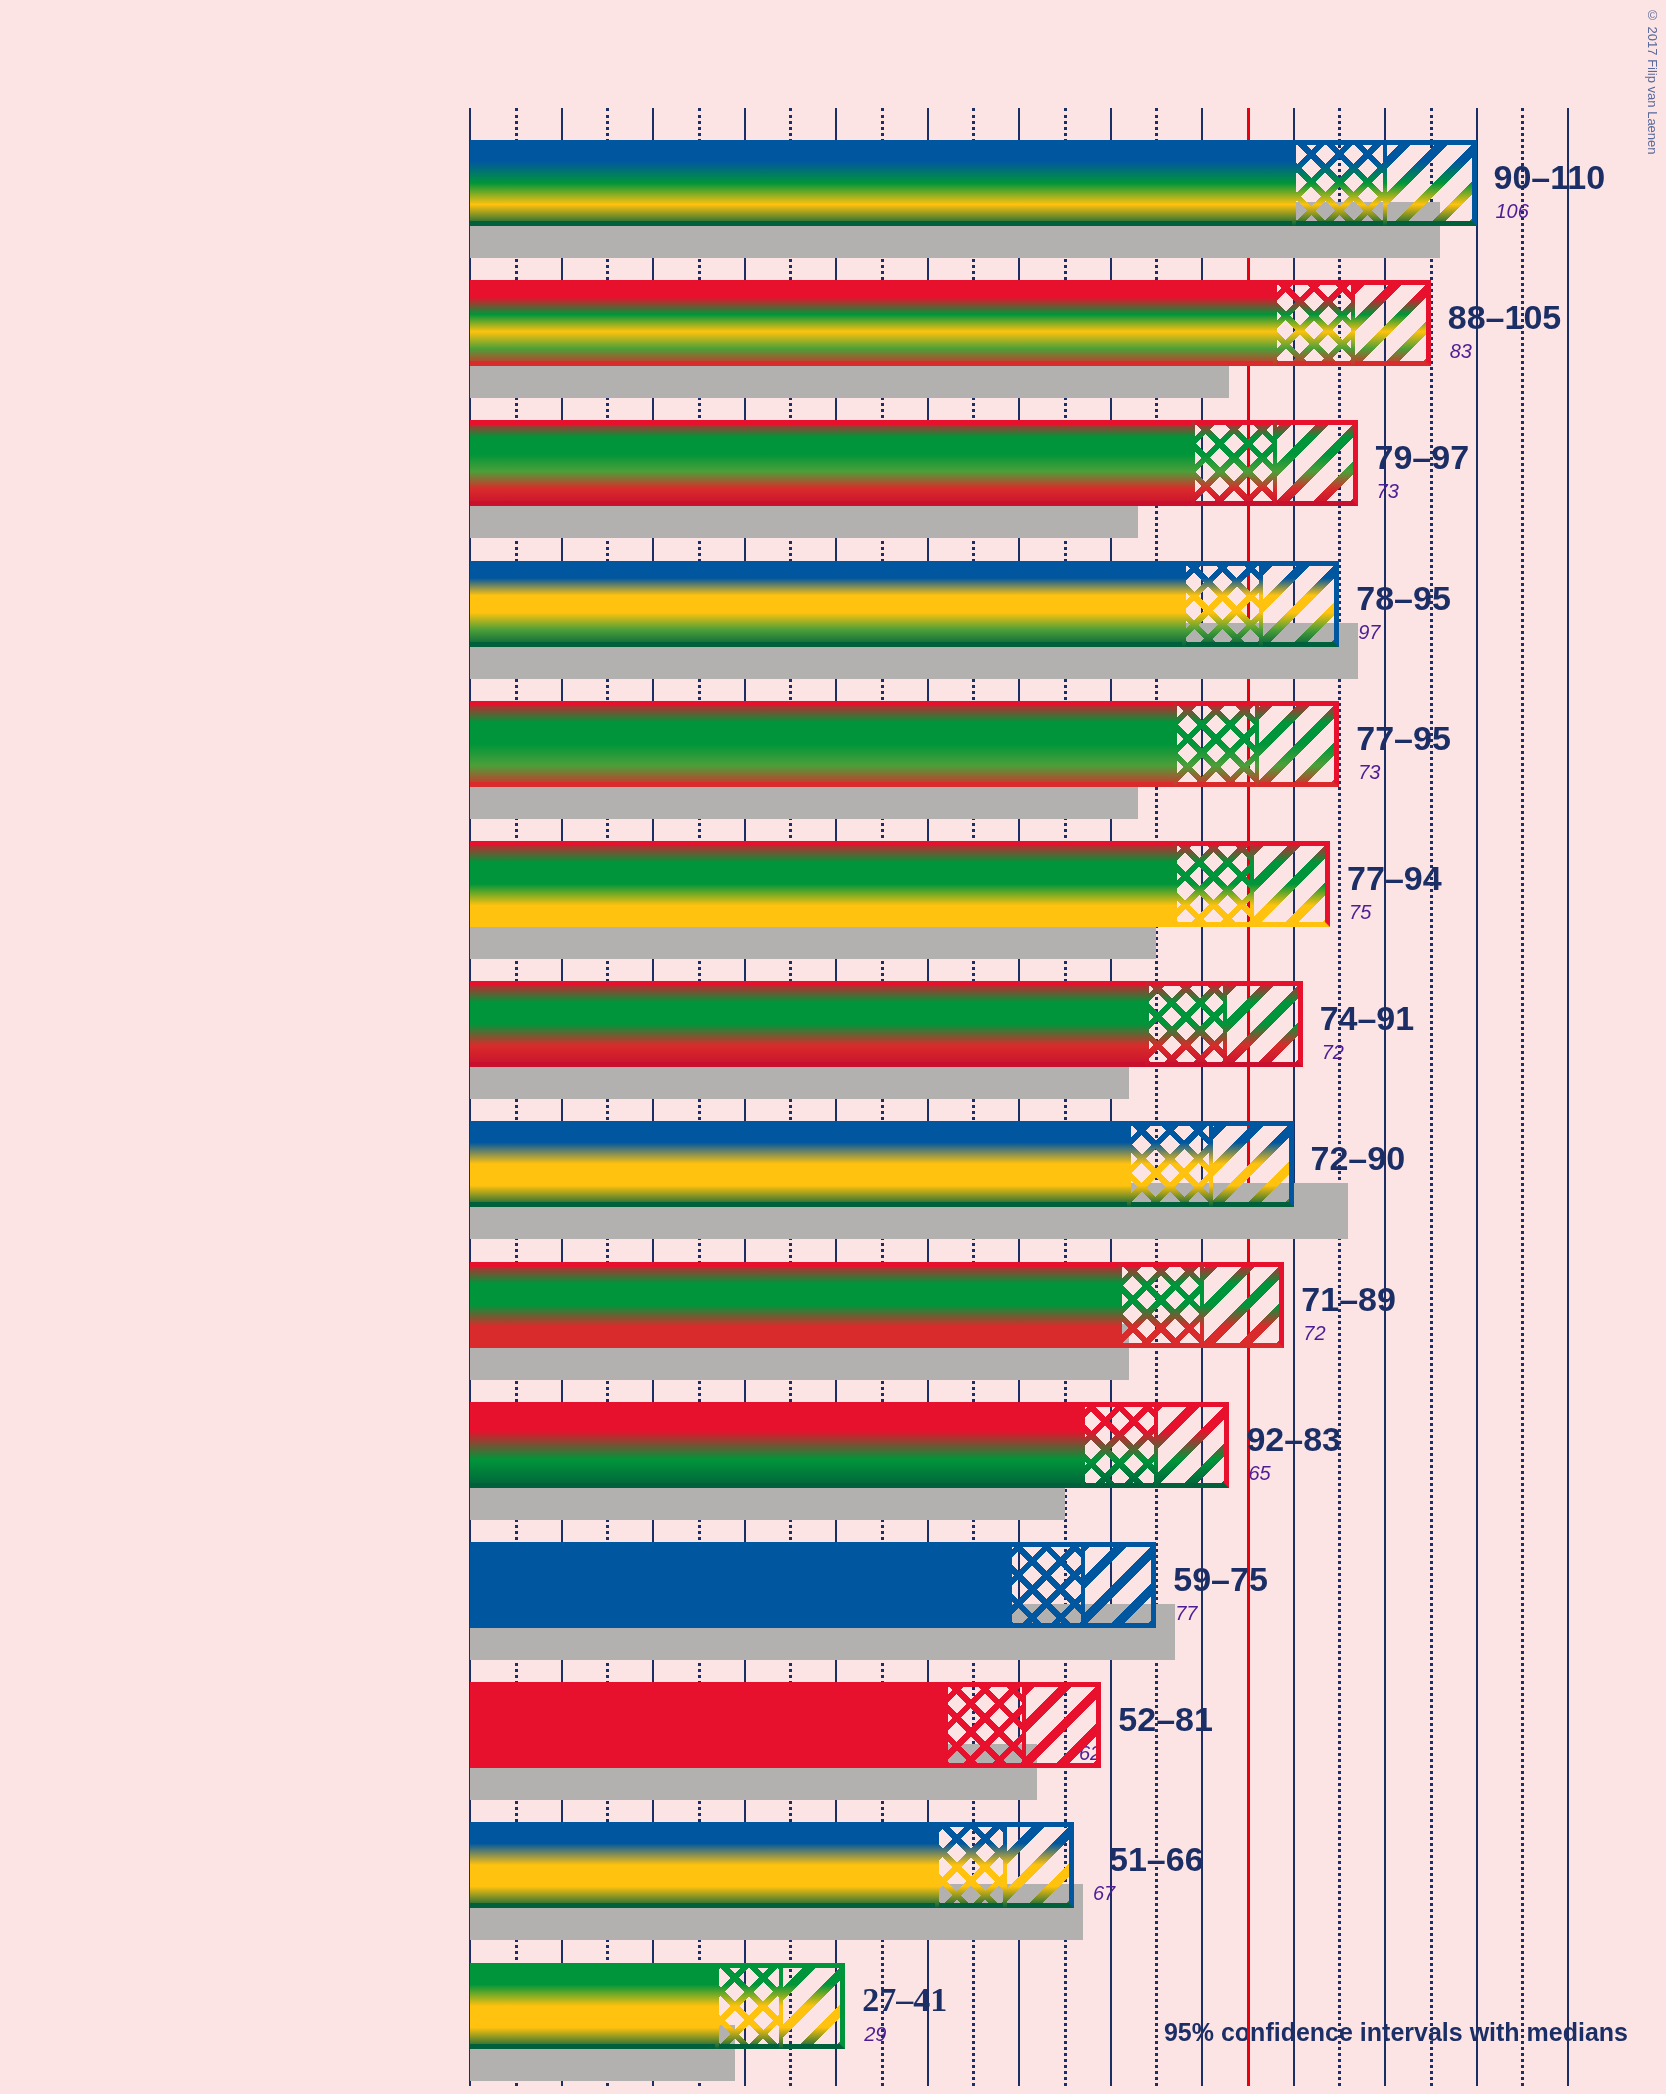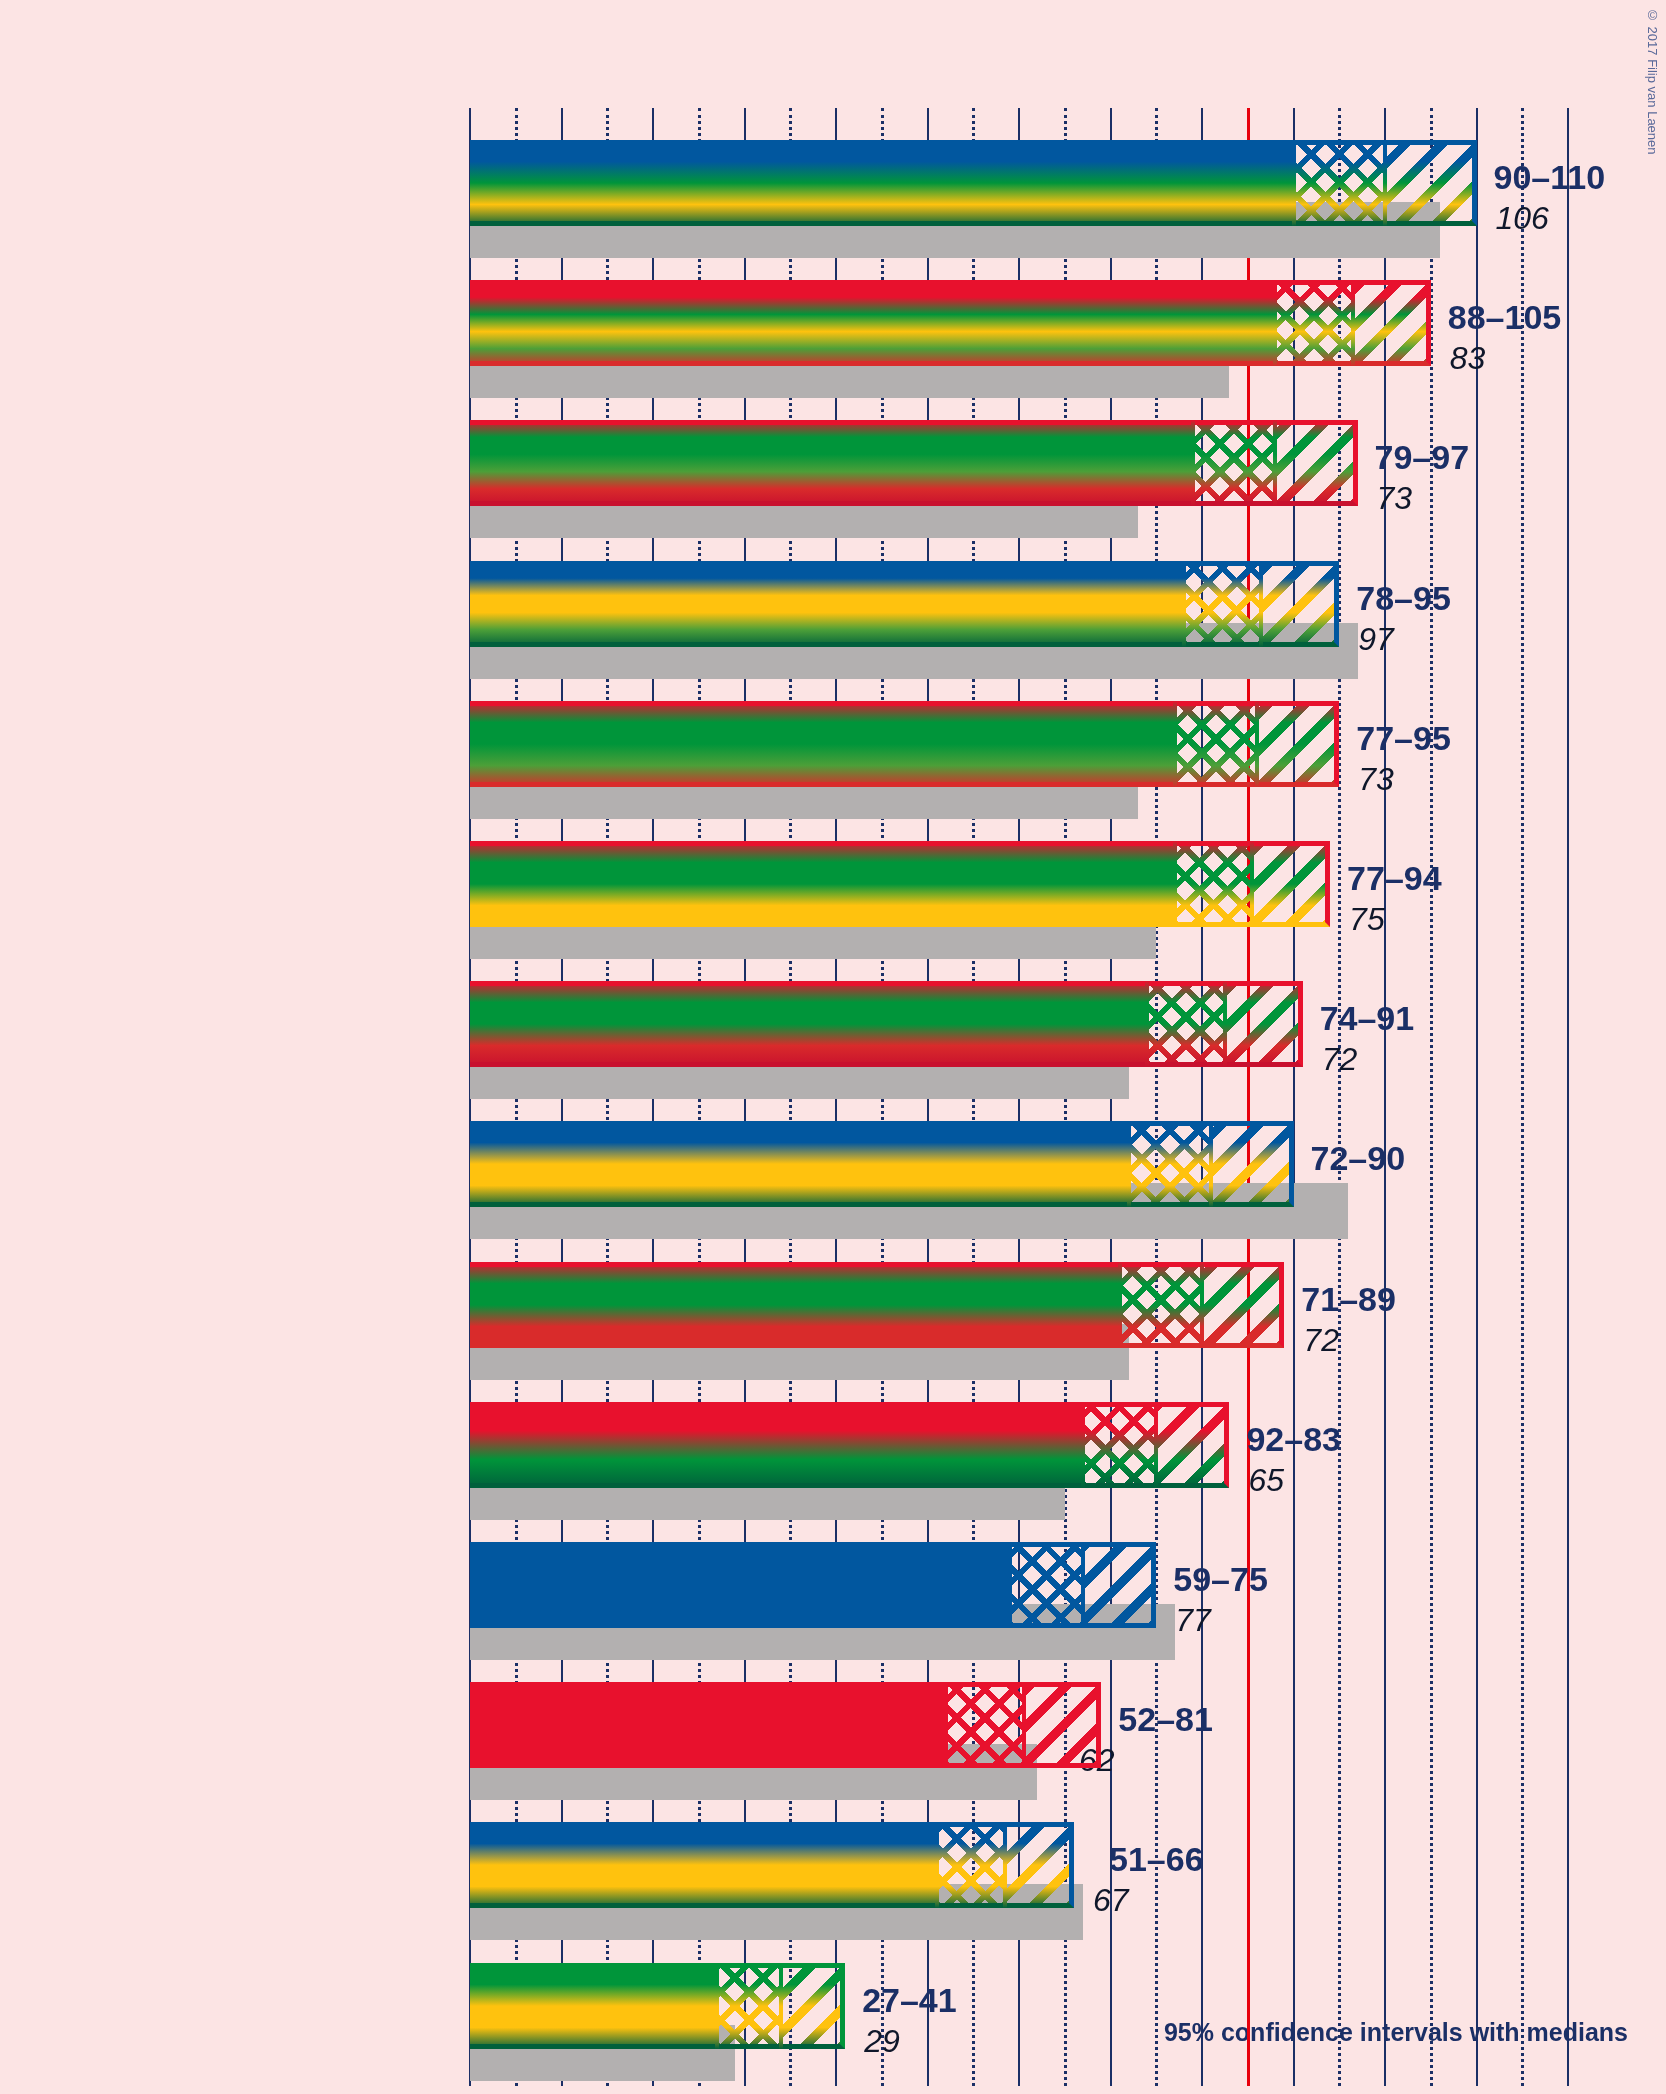--- a/index.html
+++ b/index.html
@@ -44,21 +44,21 @@
   .seg-solid{position:absolute;top:0;bottom:0;left:0;}
   .seg-cross{position:absolute;top:0;bottom:0;}
   .seg-diag{position:absolute;top:0;bottom:0;}
   .barborder{position:absolute;box-sizing:border-box;}
   .graybar{position:absolute;background:#b3b0b0;}
   .range{
     position:absolute;font-size:34px;font-weight:bold;color:#1b2f66;
     white-space:nowrap;
   }
   .median{
-    position:absolute;font-size:32px;font-style:italic;color:#0f172a;
+    position:absolute;font-size:20px;font-style:italic;color:#4c1d95;
     white-space:nowrap;
   }
 </style>
 </head>
 <body>
 
 <div id="chart-root">
 
   <div class="copyright">© 2017 Filip van Laenen</div>
   <div class="footnote">95% confidence intervals with medians</div>
@@ -262,18 +262,18 @@
       <div class="row" style="top: 0px;">
         <div class="graybar" style="left: 470px; top: 2024.6px; width: 265.35px; height: 56px; background: rgb(179, 176, 176); z-index: 1;"></div>
         <div class="bar" style="left: 470px; top: 1962.6px; width: 375.15px; height: 86px; z-index: 2;">
           <div class="seg-solid" style="width: 247.05px; background: linear-gradient(rgb(0, 149, 58) 0%, rgb(0, 149, 58) 25%, rgb(255, 194, 14) 50%, rgb(255, 194, 14) 75%, rgb(0, 96, 60) 100%);"></div>
           <div class="seg-cross" style="left: 247.05px; width: 64.05px; background: linear-gradient(rgb(0, 149, 58) 0%, rgb(0, 149, 58) 25%, rgb(255, 194, 14) 50%, rgb(255, 194, 14) 75%, rgb(0, 96, 60) 100%); mask-image: repeating-linear-gradient(45deg, rgb(0, 0, 0) 0px, rgb(0, 0, 0) 6px, transparent 6px, transparent 20px), repeating-linear-gradient(-45deg, rgb(0, 0, 0) 0px, rgb(0, 0, 0) 6px, transparent 6px, transparent 20px); mask-composite: add;"></div>
           <div class="seg-diag" style="left: 311.1px; width: 64.05px; background: linear-gradient(rgb(0, 149, 58) 0%, rgb(0, 149, 58) 25%, rgb(255, 194, 14) 50%, rgb(255, 194, 14) 75%, rgb(0, 96, 60) 100%); mask-image: repeating-linear-gradient(-45deg, rgb(0, 0, 0) 0px, rgb(0, 0, 0) 9px, transparent 9px, transparent 26px);"></div>
         </div>
         <div class="barborder" style="left: 470px; top: 1962.6px; width: 375.15px; height: 86px; border-top: 5px solid rgb(0, 149, 58); border-bottom: 5px solid rgb(0, 96, 60); border-right: 5px solid rgb(0, 149, 58); z-index: 3;"></div>
         <div style="position: absolute; left: 715.05px; top: 1962.6px; width: 4px; height: 86px; background: linear-gradient(rgb(0, 149, 58) 0%, rgb(0, 149, 58) 25%, rgb(255, 194, 14) 50%, rgb(255, 194, 14) 75%, rgb(0, 96, 60) 100%); z-index: 3;"></div>
         <div style="position: absolute; left: 779.1px; top: 1962.6px; width: 4px; height: 86px; background: linear-gradient(rgb(0, 149, 58) 0%, rgb(0, 149, 58) 25%, rgb(255, 194, 14) 50%, rgb(255, 194, 14) 75%, rgb(0, 96, 60) 100%); z-index: 3;"></div>
-        <div class="range" style="left: 862.15px; top: 1980.6px;">27–41</div>
+        <div class="range" style="left: 862.15px; top: 1980.6px; font-family: Liberation Serif, serif;">27–41</div>
         <div class="median" style="left: 864.15px; top: 2022.6px;">29</div>
       </div>
     </div>
 
 </div>
 
 </body></html>

